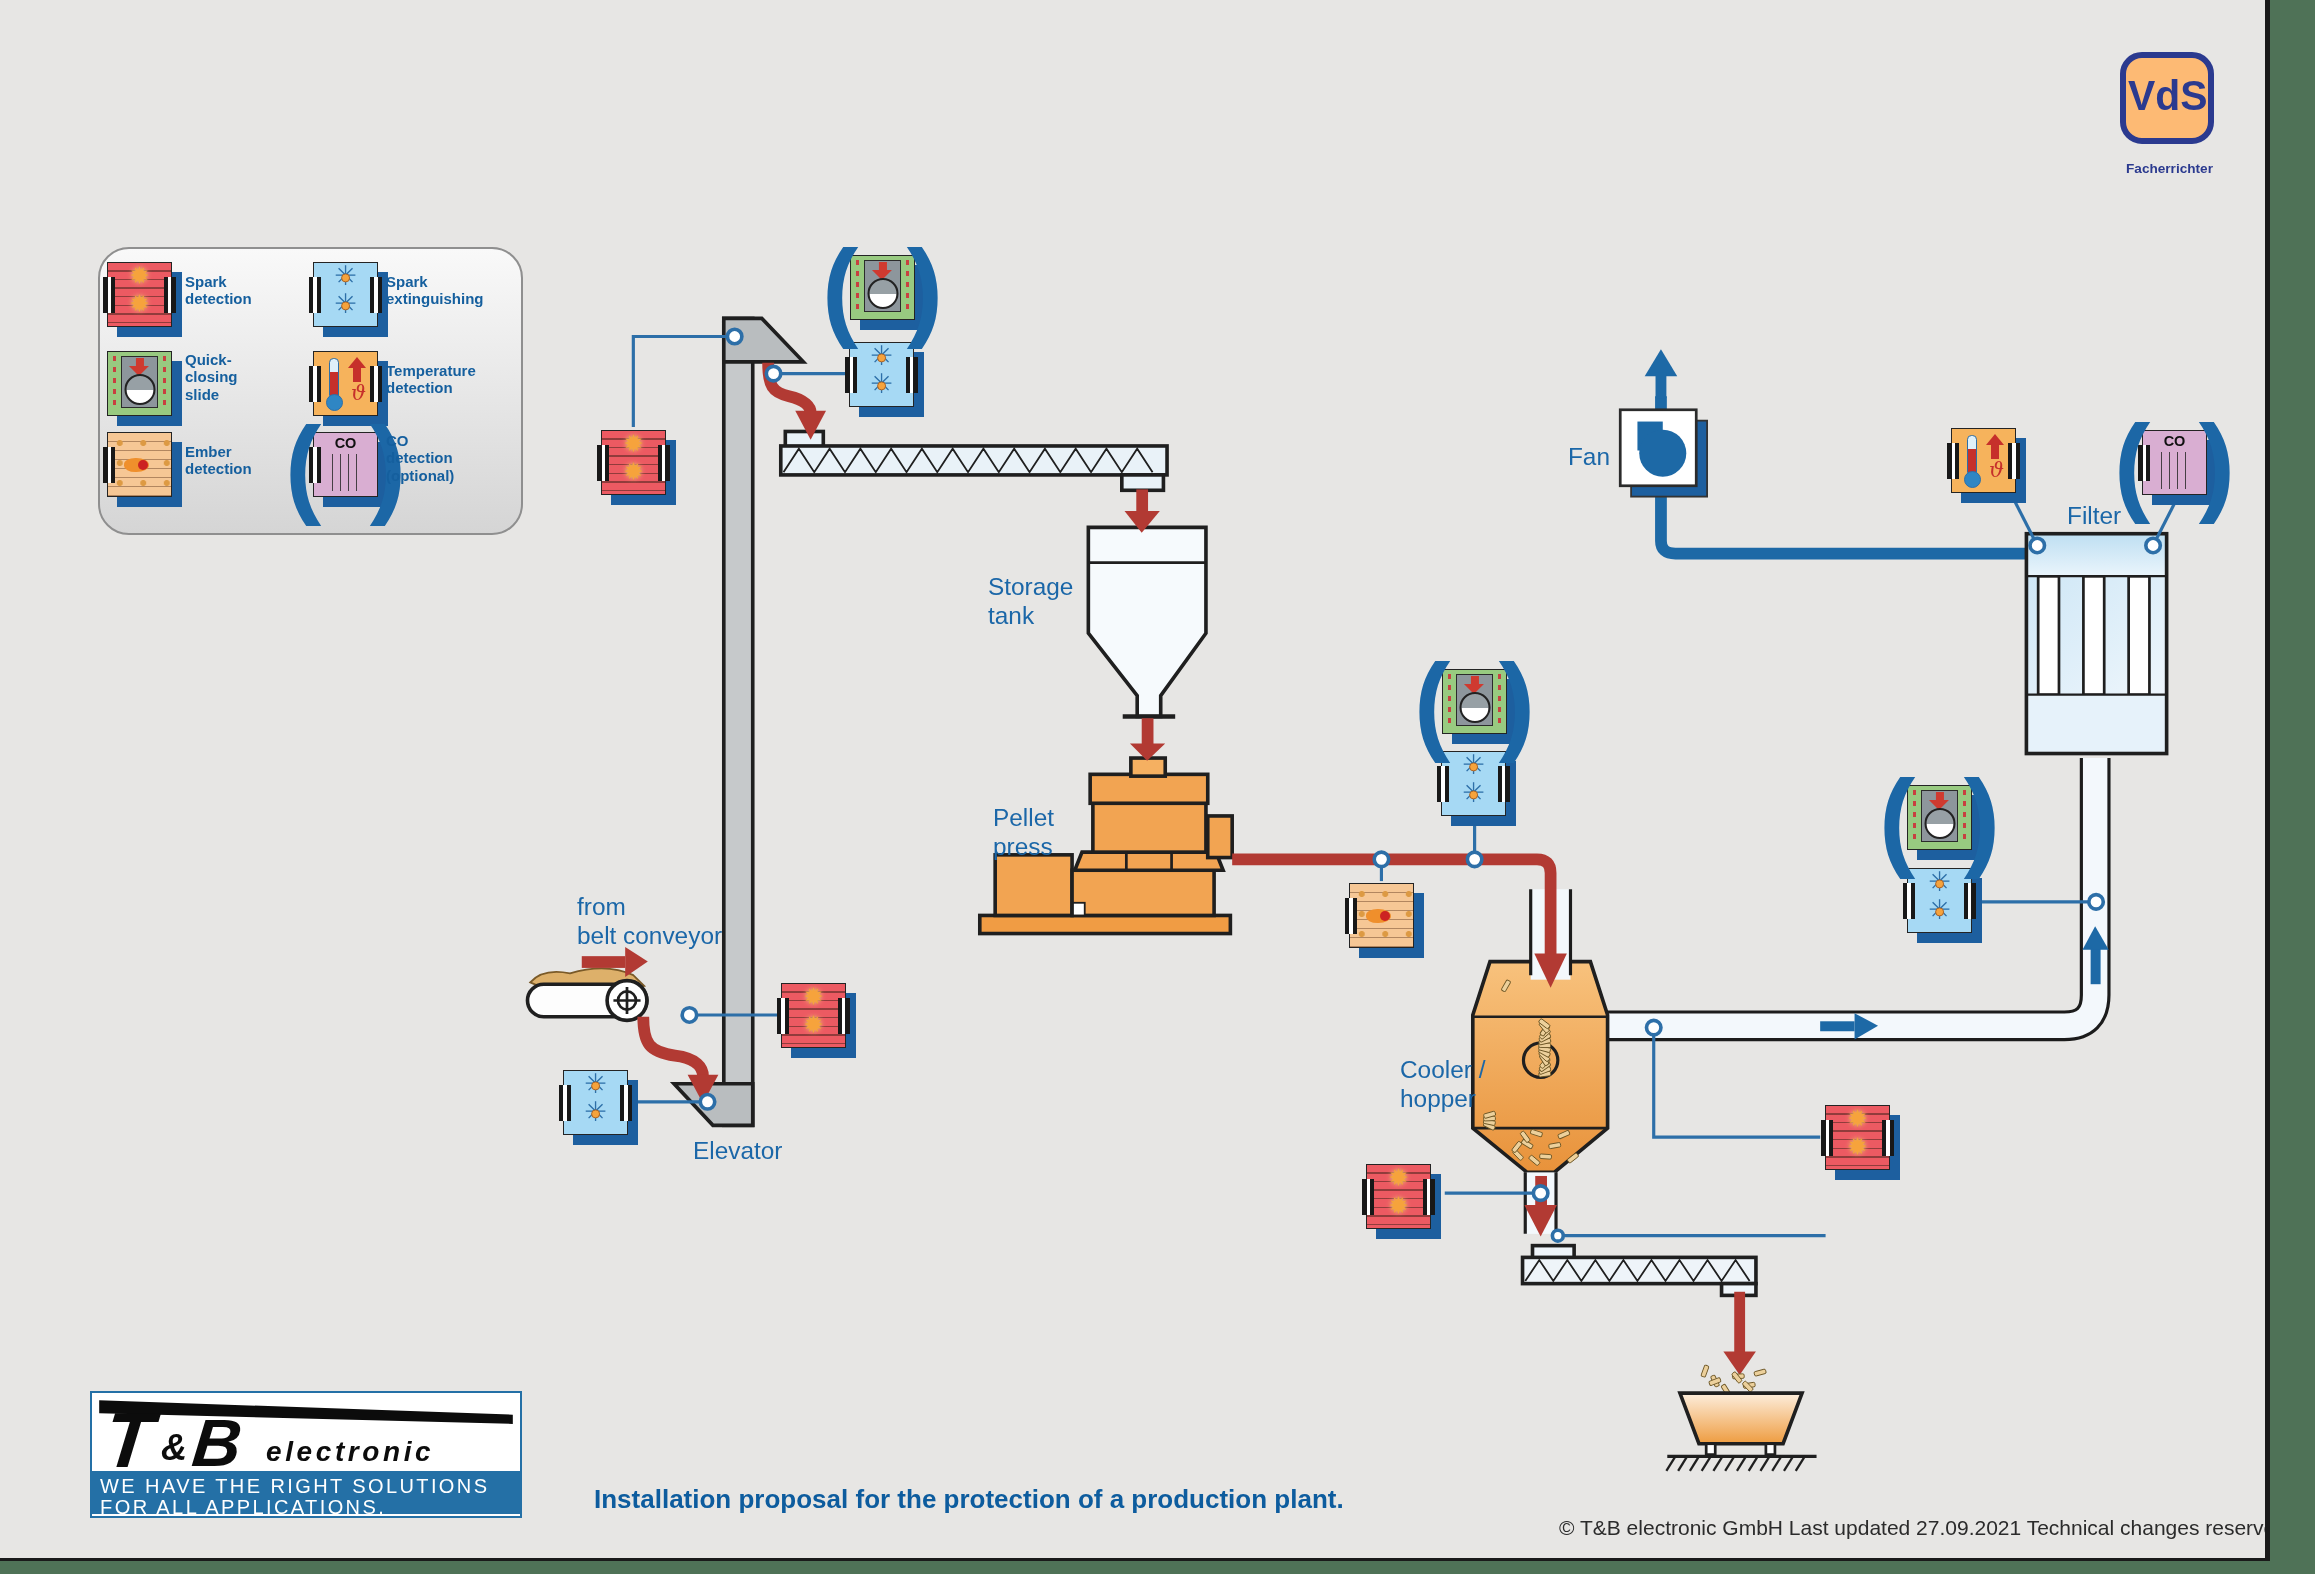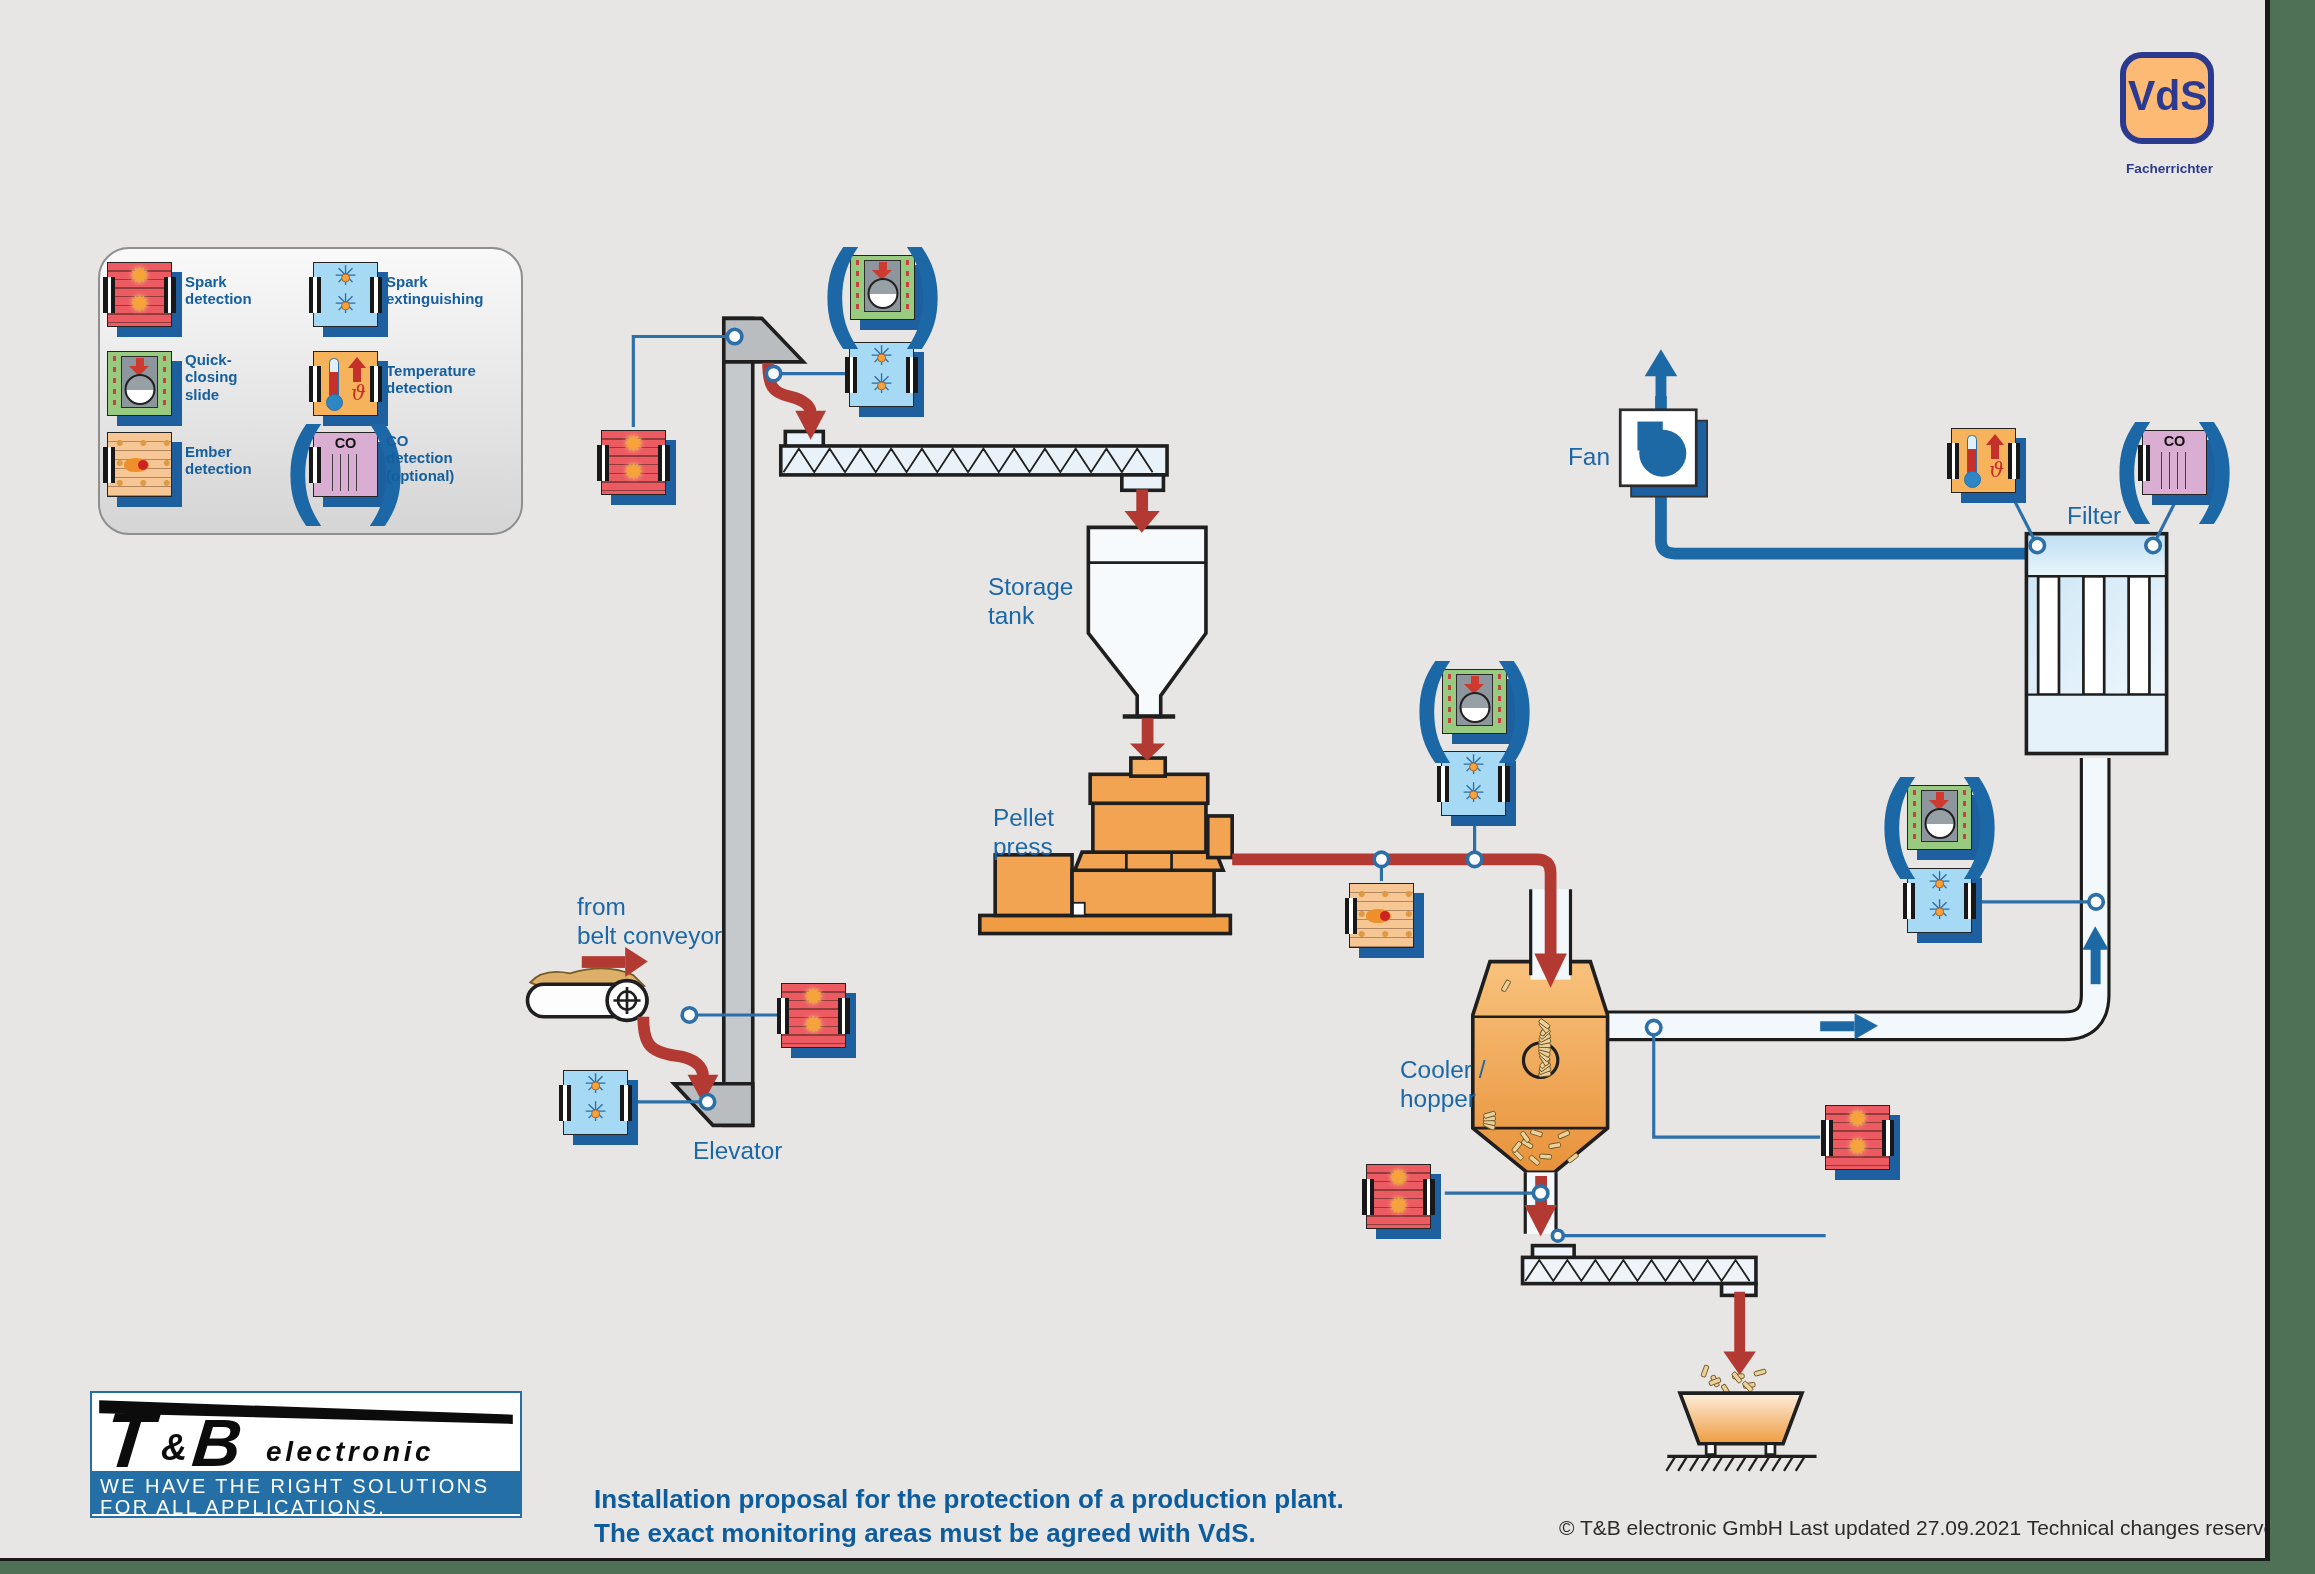--- a/index.html
+++ b/index.html
@@ -492,21 +492,20 @@
       <span class="tb-b">B</span>
       <span class="tb-el">electronic</span>
     </div>
     <div class="tb-blue">
       <div>WE HAVE THE RIGHT SOLUTIONS</div>
       <div>FOR ALL APPLICATIONS.</div>
     </div>
   </div>
   <div class="note">
     <div>Installation proposal for the protection of a production plant.</div>
-    <div>The exact monitoring areas must be agreed with VdS.</div>
   </div>
   <div class="copyright">© T&amp;B electronic GmbH   Last updated 27.09.2021   Technical changes reserved</div>
 
   <div class="edge r-black"></div>
   <div class="edge r-green"></div>
   <div class="edge b-black"></div>
   <div class="edge b-green"></div>
 </div>
 
 

